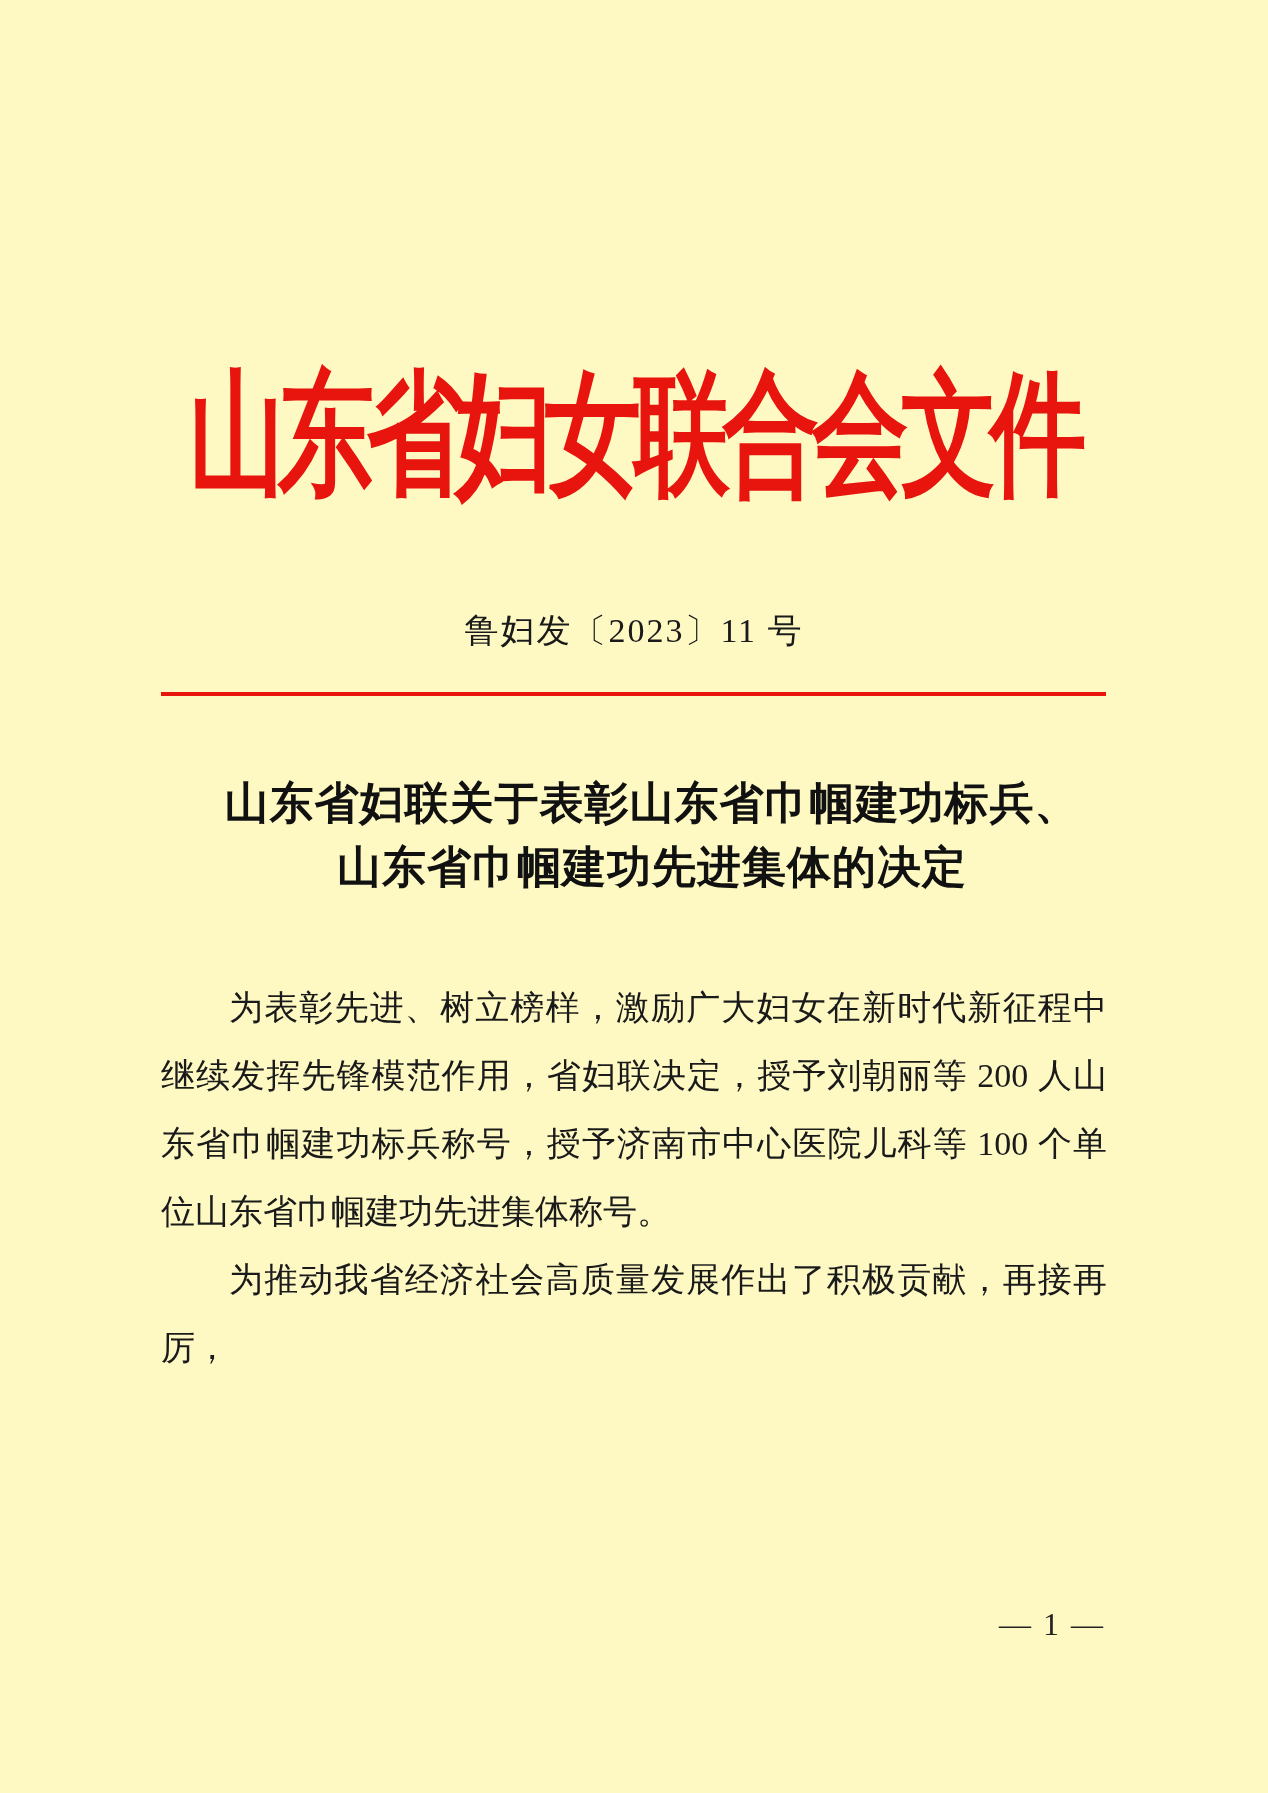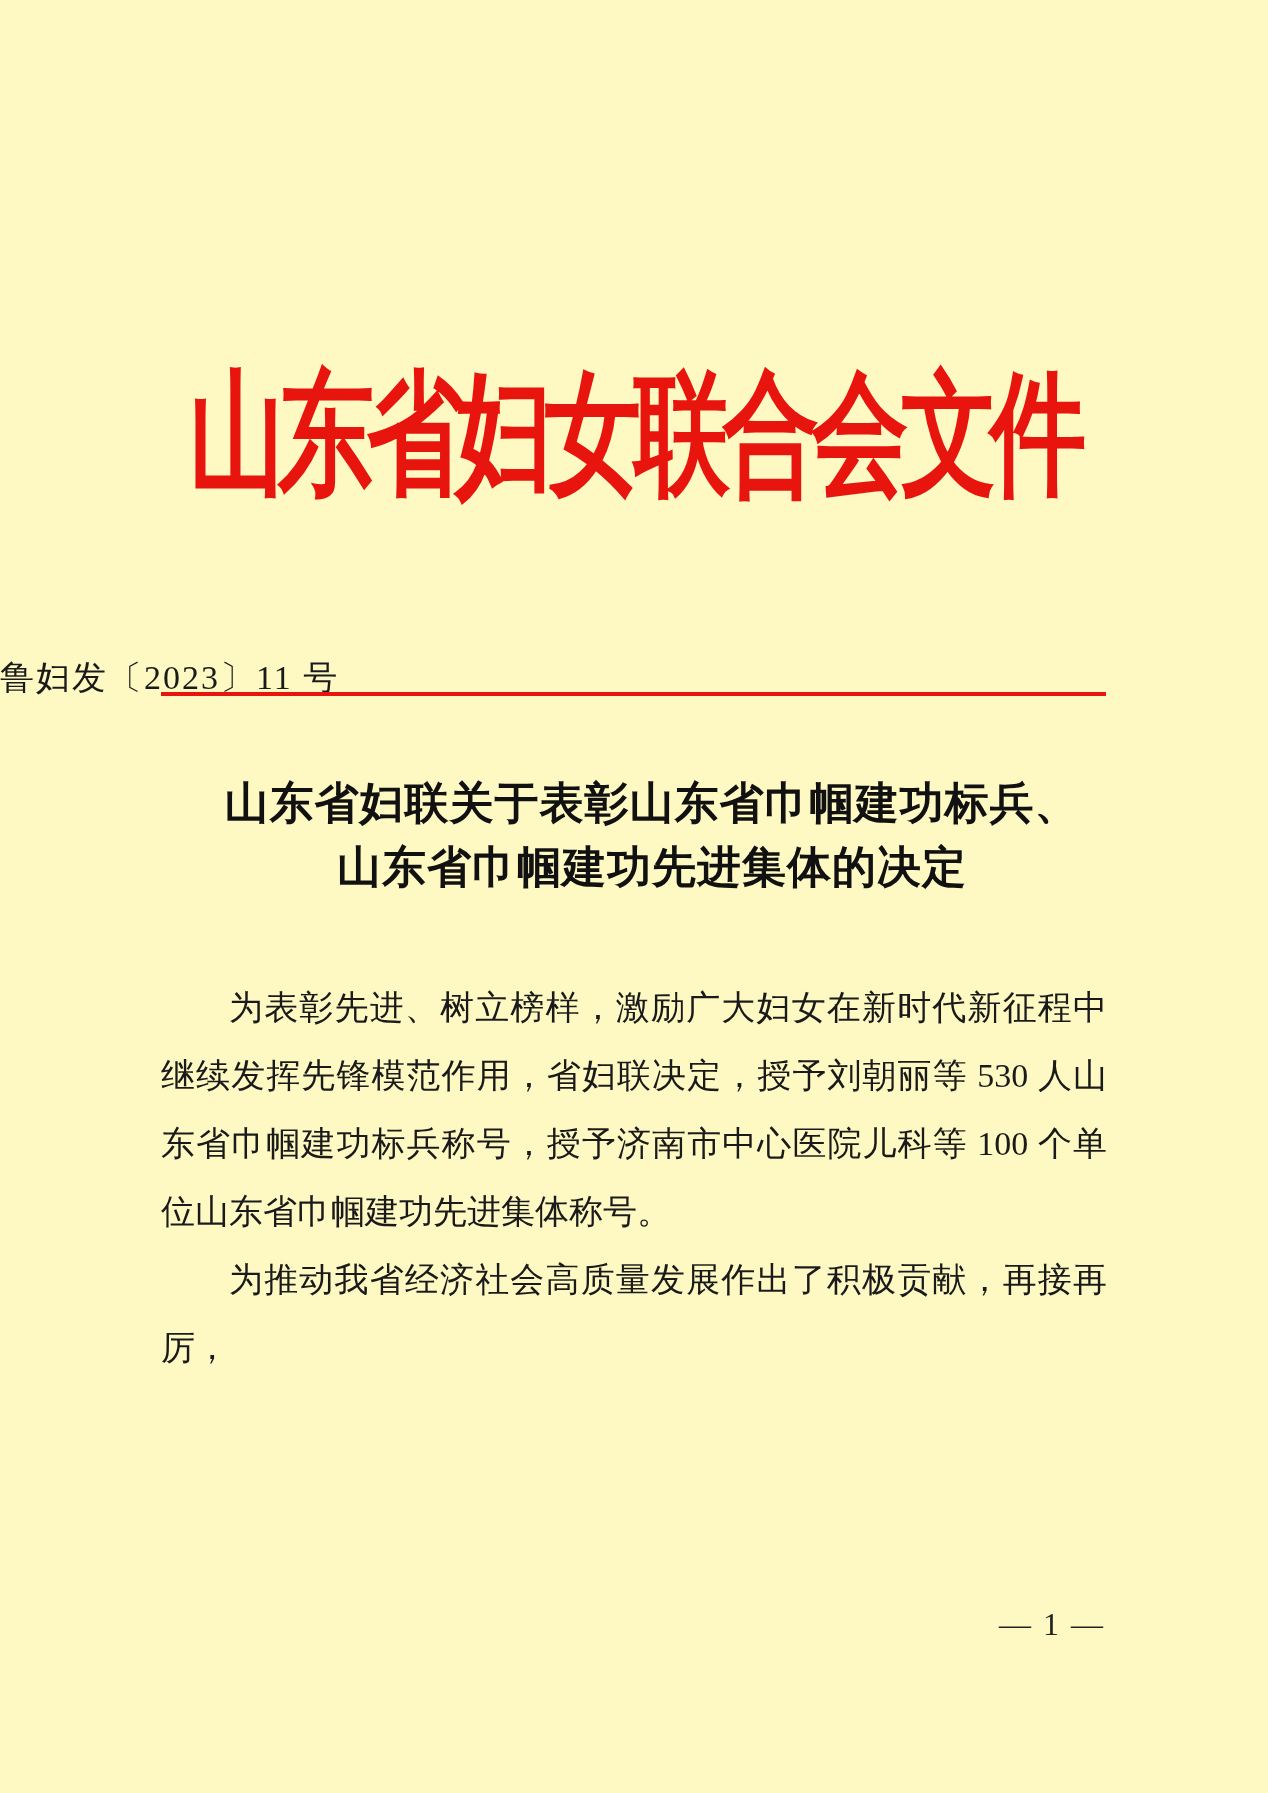--- a/index.html
+++ b/index.html
@@ -30,24 +30,24 @@
     font-weight: 700;
     letter-spacing: -7px;
     white-space: nowrap;
     transform: scaleY(1.40);
     transform-origin: center top;
     font-family: "Liberation Serif", "DejaVu Serif", serif;
   }
   
   .doc-number {
     position: absolute;
-    top: 658px;
+    top: 611px;
     left: 0;
     width: 100%;
-    text-align: left;
+    text-align: center;
     font-size: 34px;
     line-height: 40px;
     color: #1a1a1a;
     letter-spacing: 2px;
   }
   
   .red-line {
     position: absolute;
     top: 692px;
     left: 161px;
@@ -110,19 +110,19 @@
   <div class="doc-number">鲁妇发〔2023〕11 号</div>
 
   <div class="red-line"></div>
 
   <h1 class="doc-title">
     <span class="title-line">山东省妇联关于表彰山东省巾帼建功标兵、</span>
     <span class="title-line">山东省巾帼建功先进集体的决定</span>
   </h1>
 
   <div class="body-text">
-    <p>为表彰先进、树立榜样，激励广大妇女在新时代新征程中继续发挥先锋模范作用，省妇联决定，授予刘朝丽等 530 人山东省巾帼建功标兵称号，授予济南市中心医院儿科等 100 个单位山东省巾帼建功先进集体称号。</p>
+    <p>为表彰先进、树立榜样，激励广大妇女在新时代新征程中继续发挥先锋模范作用，省妇联决定，授予刘朝丽等 200 人山东省巾帼建功标兵称号，授予济南市中心医院儿科等 100 个单位山东省巾帼建功先进集体称号。</p>
     <p>为推动我省经济社会高质量发展作出了积极贡献，再接再厉，</p>
   </div>
 
   <div class="page-footer">— 1 —</div>
 
 </div>
 
 </body></html>

